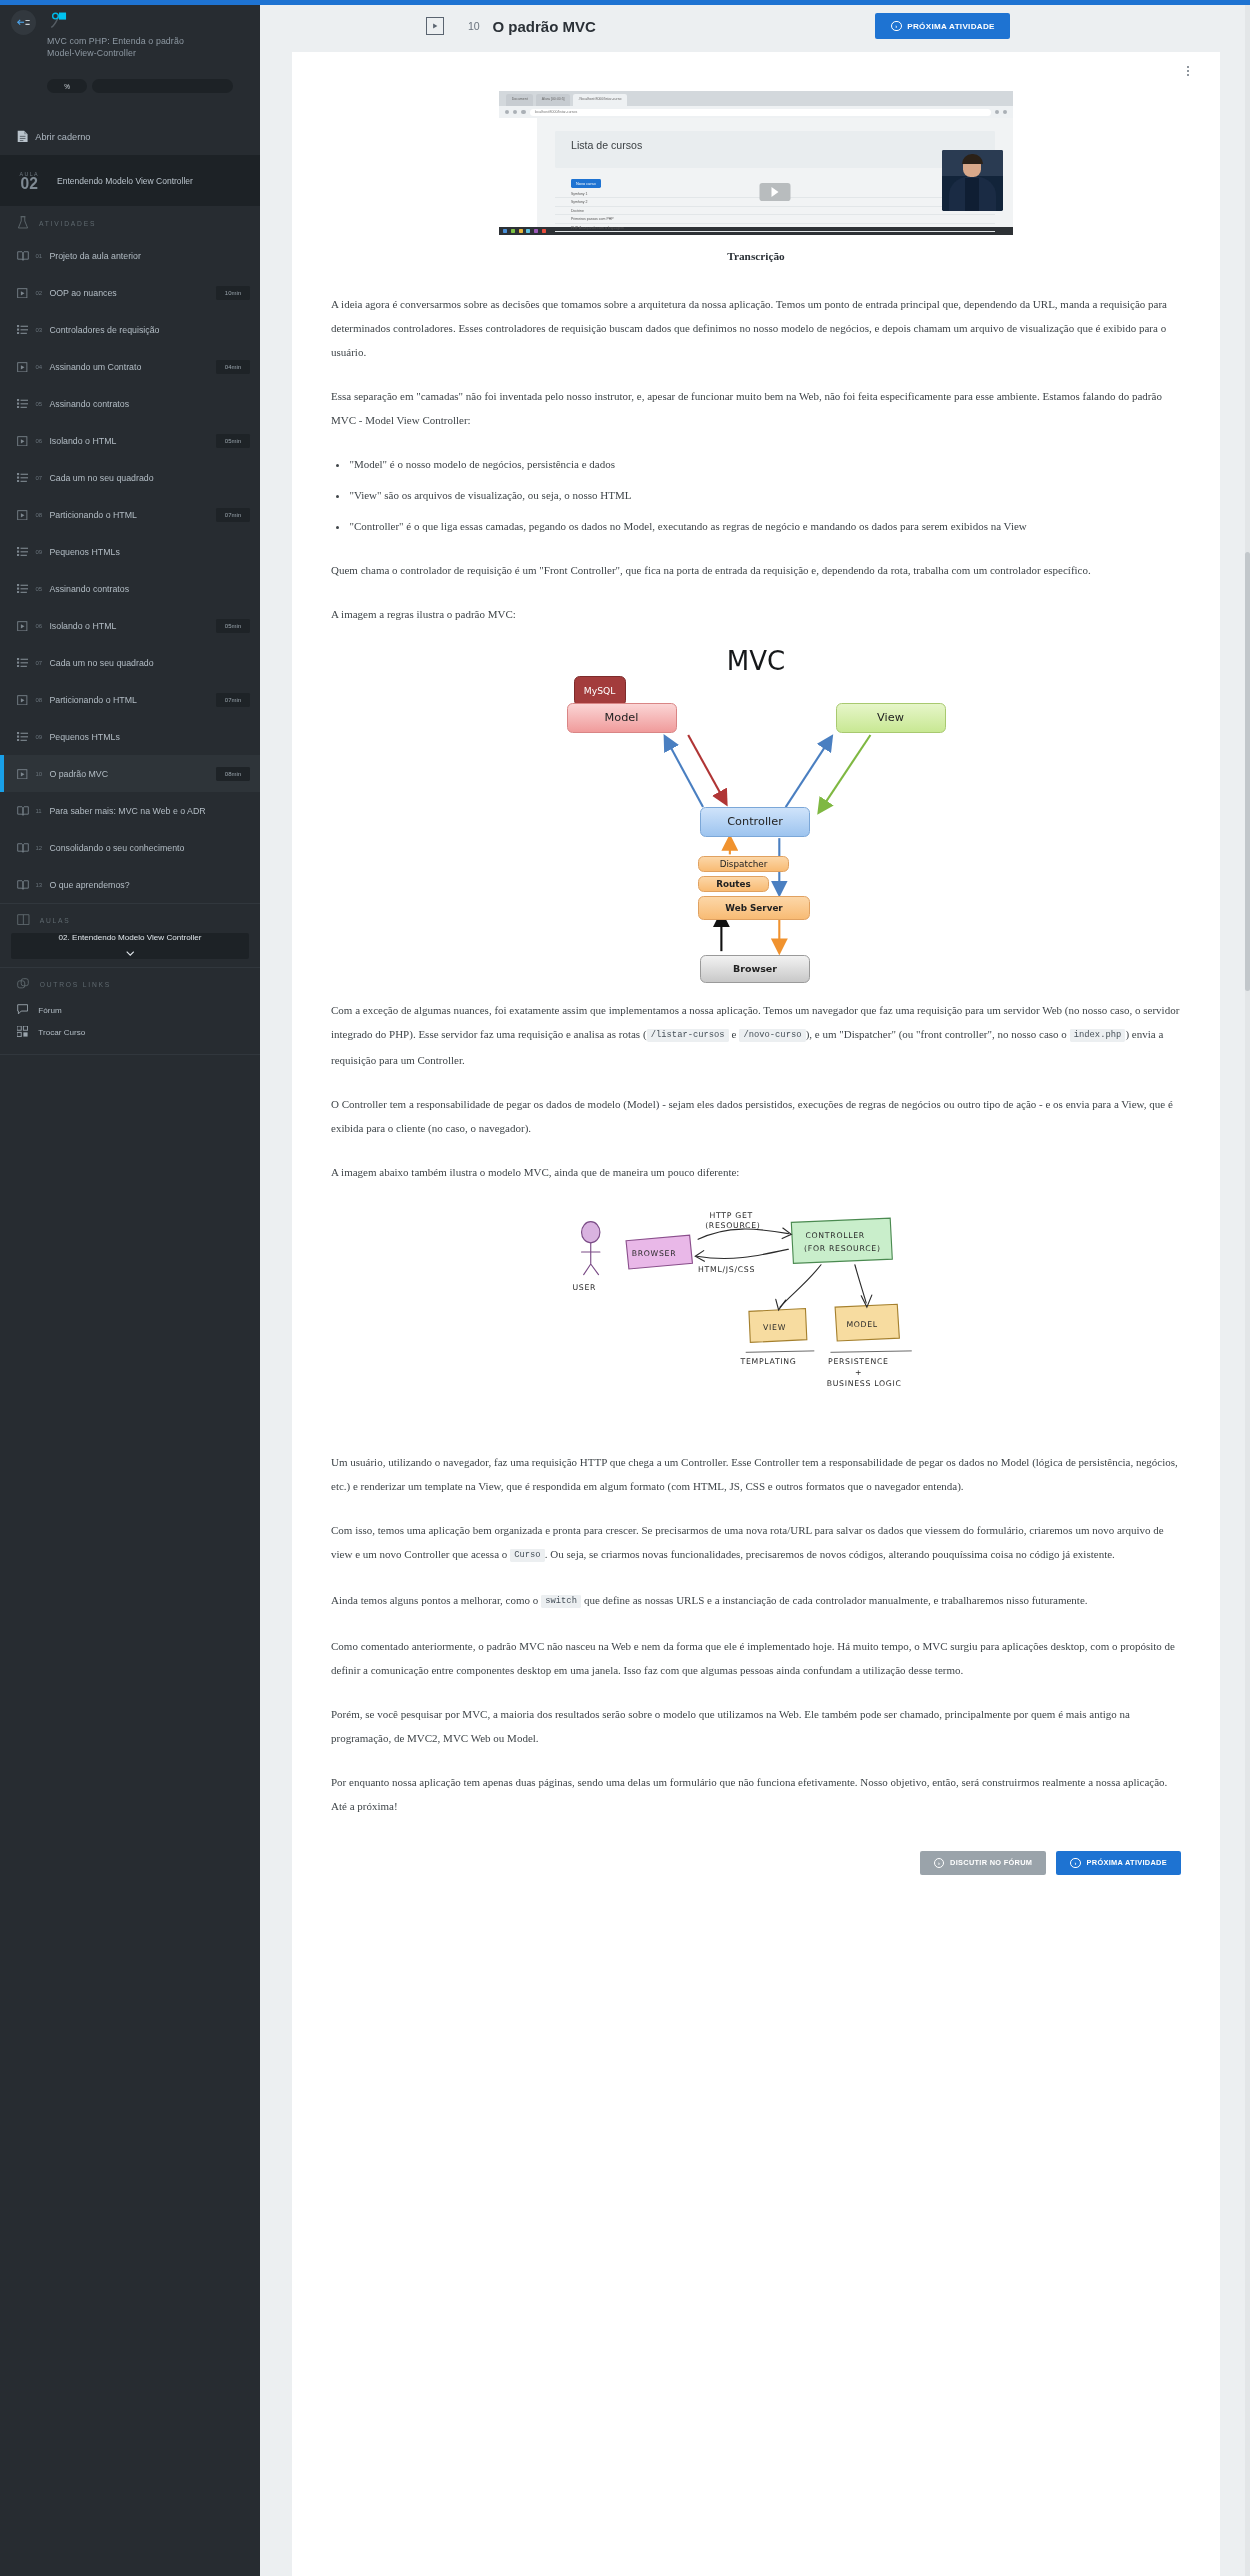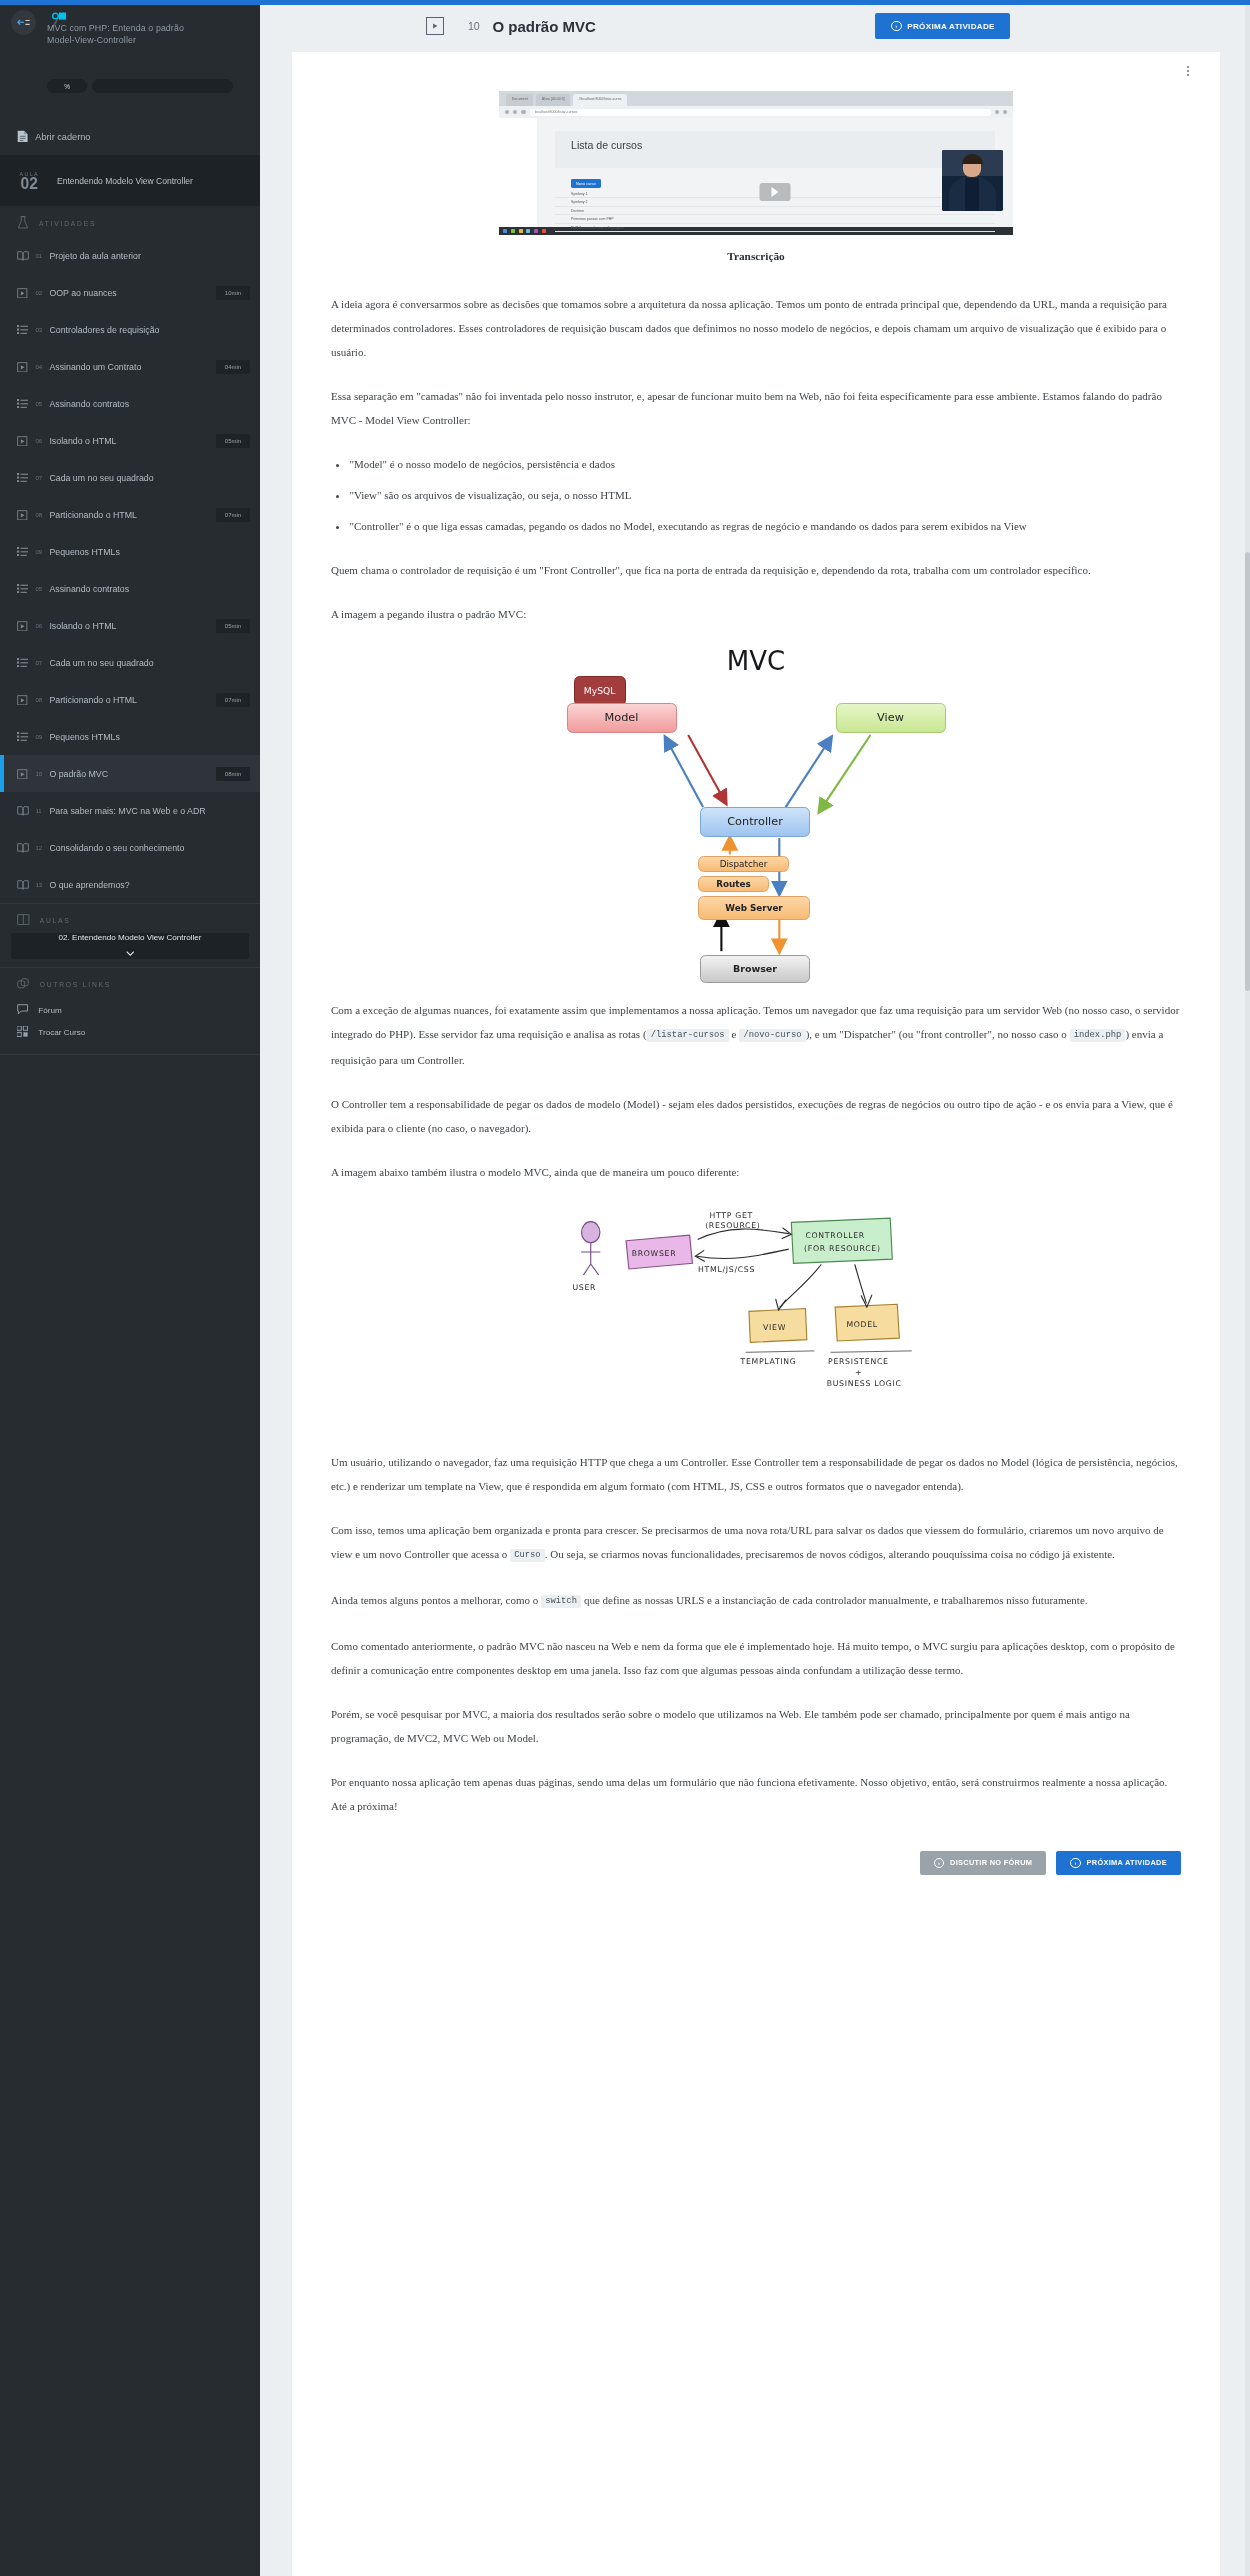--- a/index.html
+++ b/index.html
@@ -18,21 +18,21 @@
     position:absolute; top:0; left:0; width:260px; height:2576px;
     background:#272c31; color:#b7c0c8; z-index:30;
   }
   .sb-header { padding:15.6px 0 0 0; background:#272c31; height:120px; position:relative; }
   .sb-back {
     position:absolute; left:11.3px; top:10px; width:25px; height:25px; border-radius:50%;
     background:#32383e; display:flex; align-items:center; justify-content:center; cursor:pointer;
   }
   .sb-logo { position:absolute; left:47px; top:8.5px; width:24px; height:24px; }
   .sb-title {
-    position:absolute; left:47px; top:22px; width:163px;
+    position:absolute; left:47px; top:35px; width:163px;
     font-size:8.8px; line-height:12px; color:#8e99a3; letter-spacing:0.1px;
   }
   .sb-progressrow { position:absolute; left:47px; top:79px; display:flex; gap:5px; align-items:center; }
   .sb-pct {
     width:40px; height:14px; border-radius:7.8px; background:#1d2226;
     display:flex; align-items:center; justify-content:center;
     font-size:6.4px; color:#cfd6dc;
   }
   .sb-bar { width:141px; height:14px; border-radius:7.8px; background:#1d2226; }
 
@@ -586,21 +586,21 @@
 
     <div class="body-text">
       <p>A ideia agora é conversarmos sobre as decisões que tomamos sobre a arquitetura da nossa aplicação. Temos um ponto de entrada principal que, dependendo da URL, manda a requisição para determinados controladores. Esses controladores de requisição buscam dados que definimos no nosso modelo de negócios, e depois chamam um arquivo de visualização que é exibido para o usuário.</p>
       <p>Essa separação em "camadas" não foi inventada pelo nosso instrutor, e, apesar de funcionar muito bem na Web, não foi feita especificamente para esse ambiente. Estamos falando do padrão MVC - Model View Controller:</p>
       <ul>
         <li>"Model" é o nosso modelo de negócios, persistência e dados</li>
         <li>"View" são os arquivos de visualização, ou seja, o nosso HTML</li>
         <li>"Controller" é o que liga essas camadas, pegando os dados no Model, executando as regras de negócio e mandando os dados para serem exibidos na View</li>
       </ul>
       <p>Quem chama o controlador de requisição é um "Front Controller", que fica na porta de entrada da requisição e, dependendo da rota, trabalha com um controlador específico.</p>
-      <p>A imagem a pegando ilustra o padrão MVC:</p>
+      <p>A imagem a regras ilustra o padrão MVC:</p>
     </div>
 
     <div class="mvc-fig">
       <div class="mvc-title">MVC</div>
       <svg width="396" height="332" style="position:absolute;left:0;top:0;" viewBox="0 0 560 470">
         <defs>
           <marker id="ab" markerWidth="8" markerHeight="8" refX="6" refY="4" orient="auto">
               <path d="M0,0 L8,4 L0,8 z" fill="#4a7fc1"></path>
             </marker>
           <marker id="ar" markerWidth="8" markerHeight="8" refX="6" refY="4" orient="auto">

